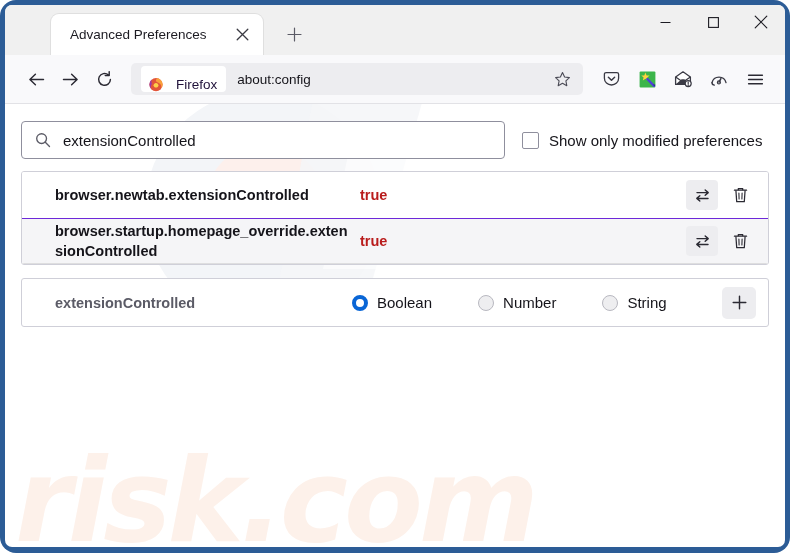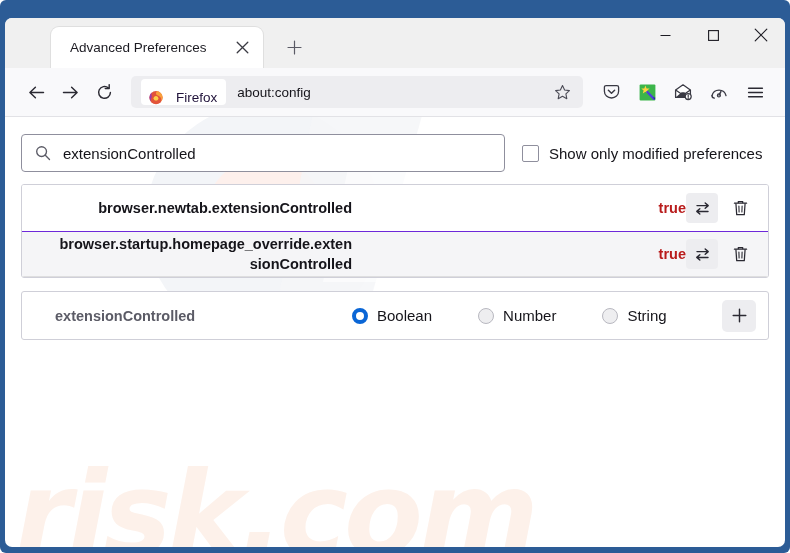--- a/index.html
+++ b/index.html
@@ -14,23 +14,23 @@
     font-family: "Liberation Sans", sans-serif;
     -webkit-font-smoothing: antialiased;
   }
 
   
   #window-frame {
     position: absolute;
     left: 0; top: 0;
     width: 790px; height: 553px;
     background: #2c5c96;
-    border-radius: 6px;
-    box-sizing: border-box;
-    padding: 18px 5px 6px 5px;
+    border-radius: 16px;
+    box-sizing: border-box;
+    padding: 5px 5px 6px 5px;
   }
   #browser-window {
     position: relative;
     width: 100%; height: 100%;
     background: #ffffff;
     border-radius: 7px;
     overflow: hidden;
     display: flex;
     flex-direction: column;
   }
@@ -246,21 +246,20 @@
     border-radius: 3px;
     background: #ffffff;
     overflow: hidden;
   }
   .pref-row {
     display: flex;
     align-items: center;
     min-height: 46px;
     padding: 0 12px 0 0;
     box-sizing: border-box;
-    text-align: right;
   }
   .pref-row.odd { background: #ffffff; }
   .pref-row.even { background: #f5f5f7; border-top: 1px solid #6d28d9; border-bottom: 1px solid #dededf; }
   .pref-name {
     font-size: 14.5px;
     font-weight: bold;
     color: #15141a;
     padding-left: 33px;
     width: 330px;
     box-sizing: border-box;

